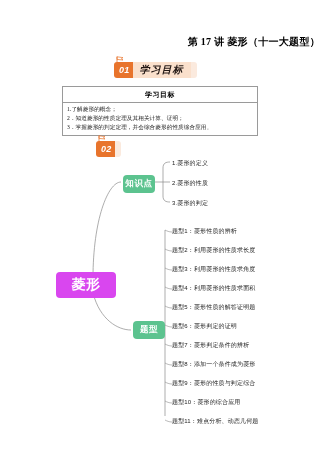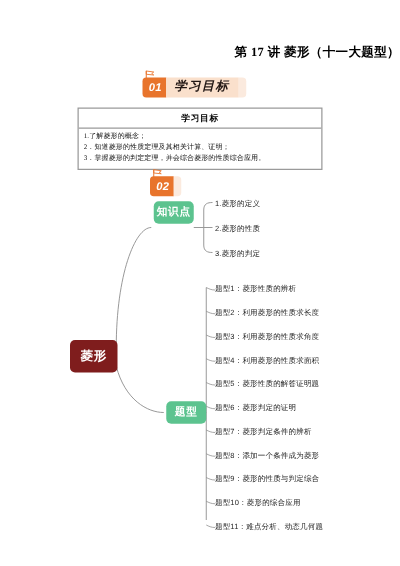--- a/index.html
+++ b/index.html
@@ -74,21 +74,21 @@
     left: 4px;
     top: 3px;
     right: -3px;
     bottom: -3px;
     background: #fdf1e7;
     border-radius: 3px;
     z-index: -1;
   }
 
   #banner-01 { left: 114px; top: 62px; }
-  #banner-02 { left: 120px; top: 141px; }
+  #banner-02 { left: 96px; top: 141px; }
 
   
   .obj-table {
     position: absolute;
     left: 62px;
     top: 86px;
     width: 196px;
     border: 1px solid #9a9a9a;
     background: #fff;
     box-sizing: border-box;
@@ -135,24 +135,24 @@
     color: #ffffff;
     font-size: 8.5px;
     font-weight: bold;
     display: flex;
     align-items: center;
     justify-content: center;
     letter-spacing: 0.6px;
     box-sizing: border-box;
   }
   .node-root {
-    background: #7f1d1d;
-    width: 38px;
+    background: #d946ef;
+    width: 60px;
     height: 26px;
-    font-size: 10px;
+    font-size: 14px;
   }
   .node-branch {
     background: #5cc38f;
     width: 32px;
     height: 18px;
   }
 
   .leaf {
     position: absolute;
     font-size: 6px;
@@ -227,21 +227,21 @@
         <path d="M165 222 C 167 223, 169 224, 172 224"></path>
         <path d="M165 241 C 167 242, 169 243, 172 243"></path>
         <path d="M165 260 C 167 261, 169 262, 172 262"></path>
       </g>
   </svg>
 
   <div class="node node-root" style="left:56px; top:112px;">
     <span>菱形</span>
   </div>
 
-  <div class="node node-branch" style="left:123px; top:1px;">
+  <div class="node node-branch" style="left:123px; top:15px;">
     <span>知识点</span>
   </div>
 
   <div class="node node-branch" style="left:133px; top:161px;">
     <span>题型</span>
   </div>
 
   <div class="leaf" style="left:172px; top:-1px;">1.菱形的定义</div>
   <div class="leaf" style="left:172px; top:19px;">2.菱形的性质</div>
   <div class="leaf" style="left:172px; top:39px;">3.菱形的判定</div>

